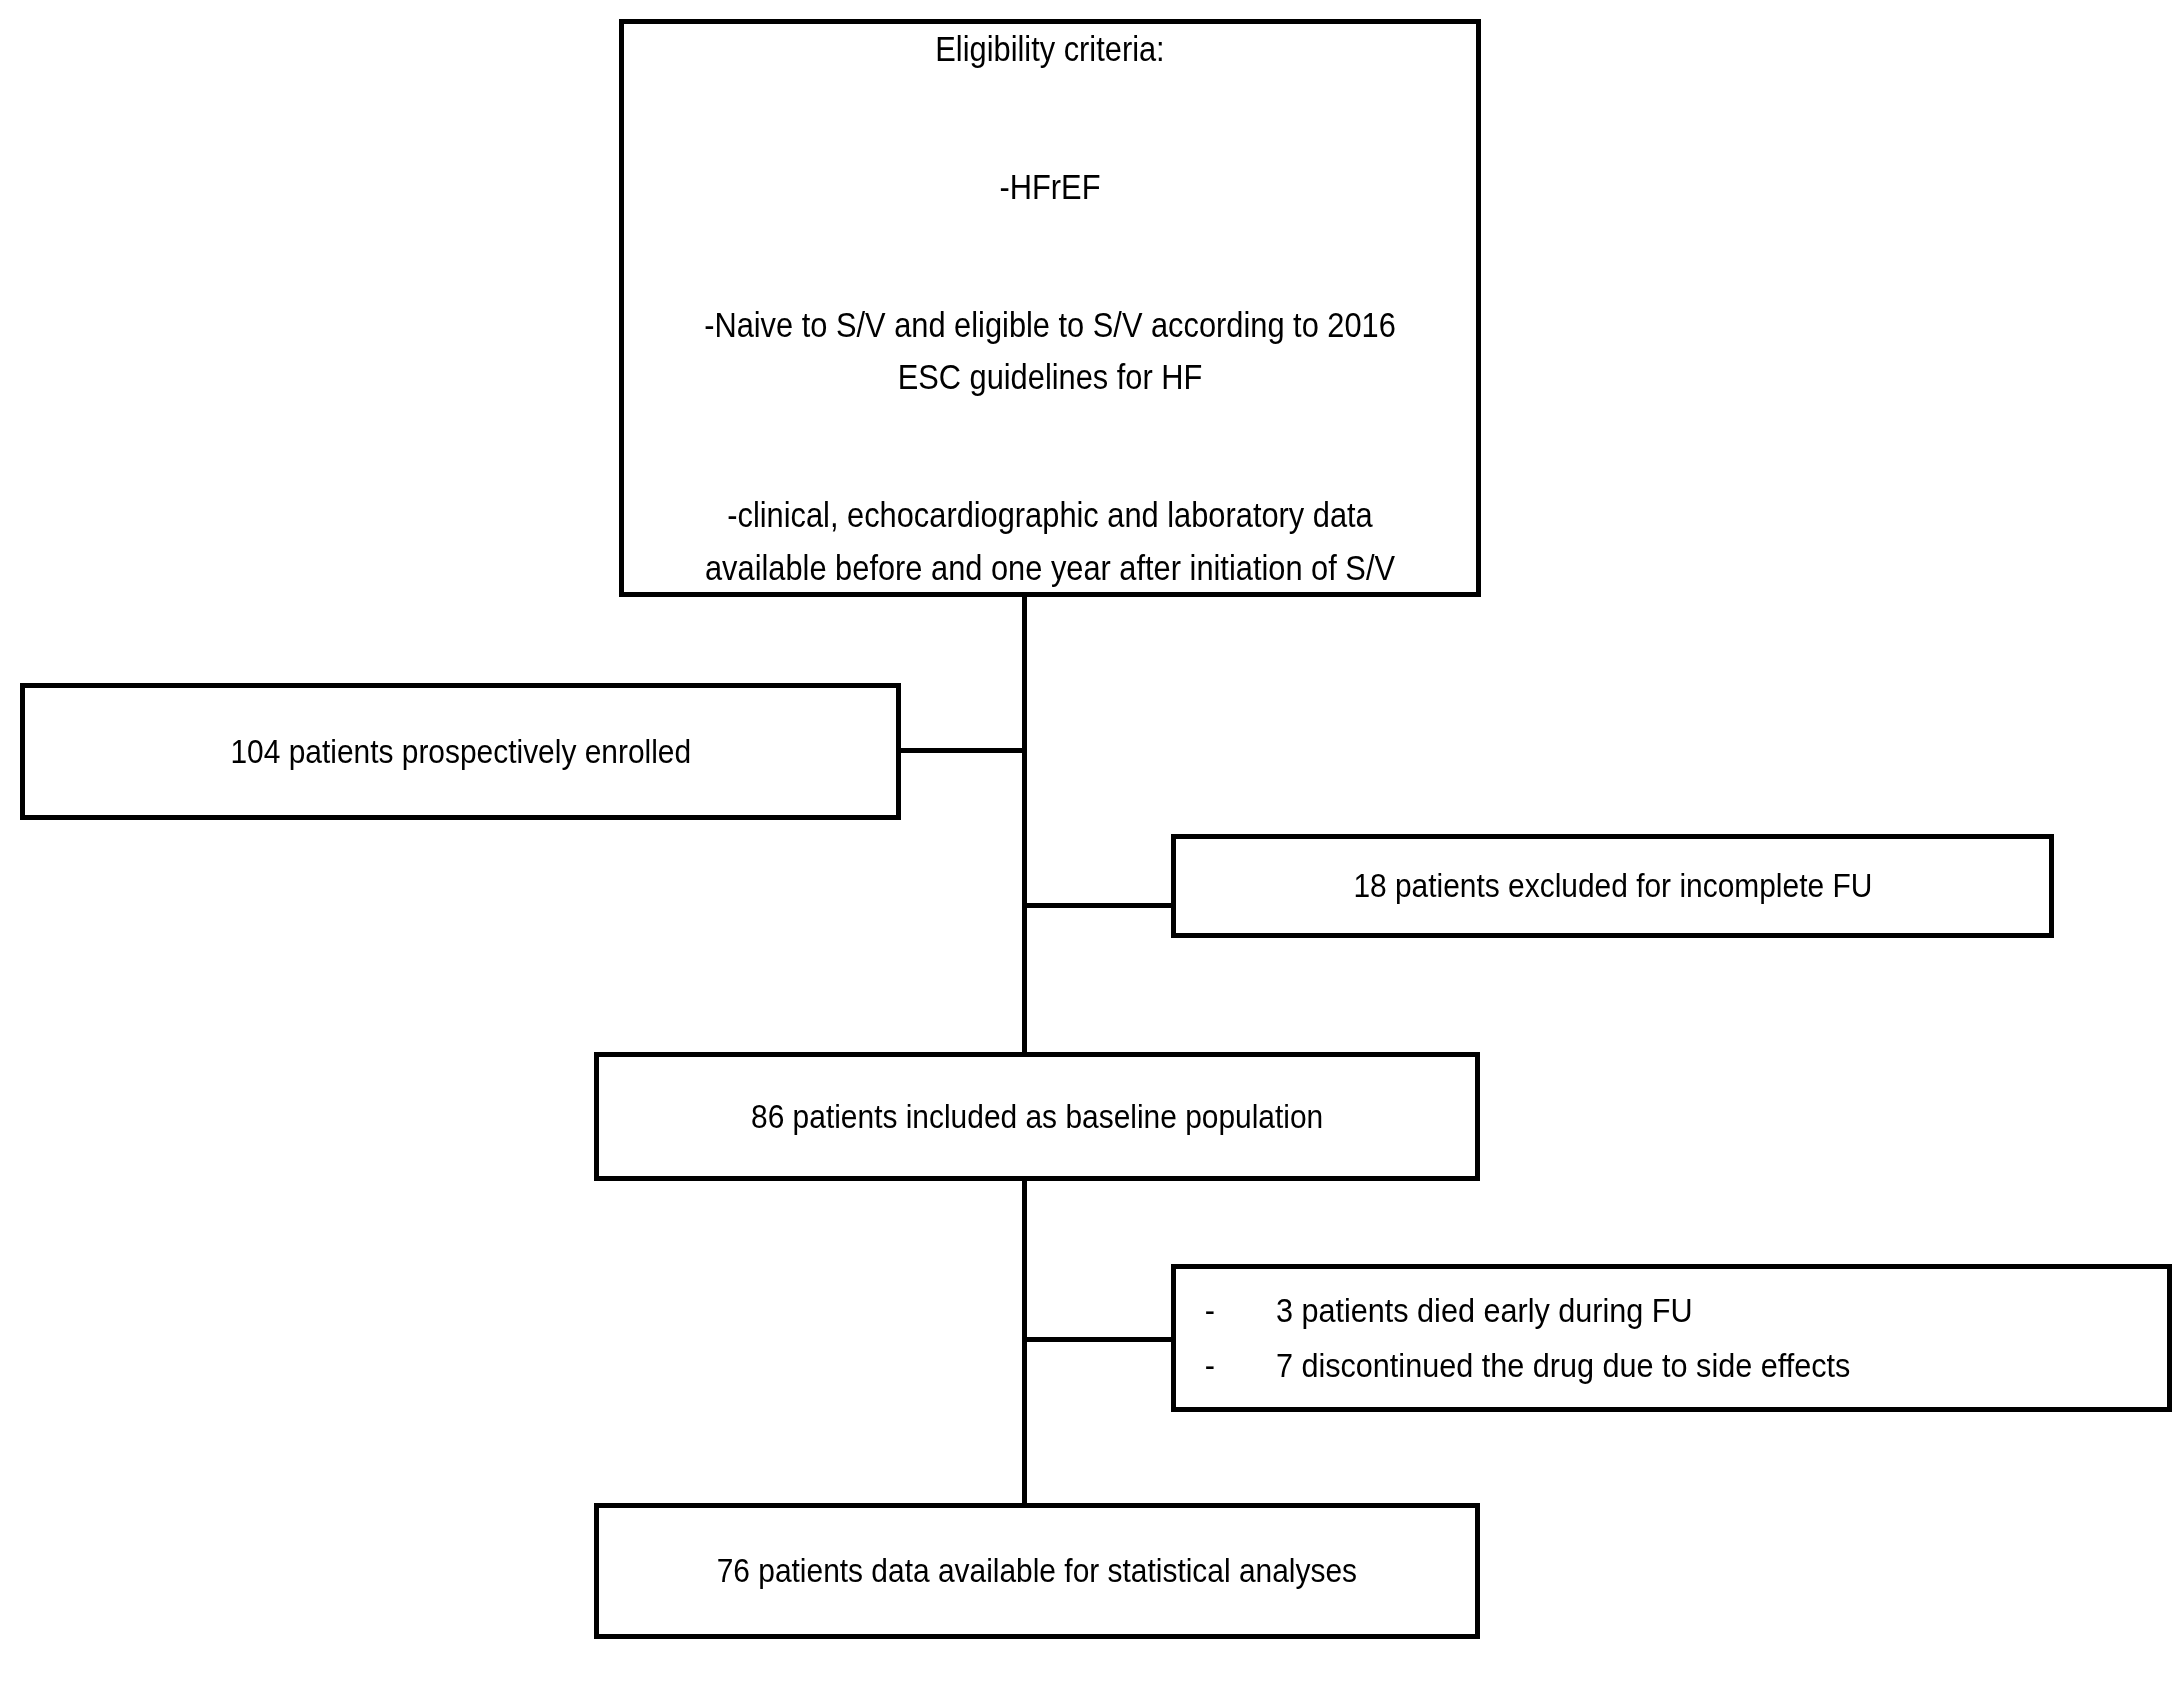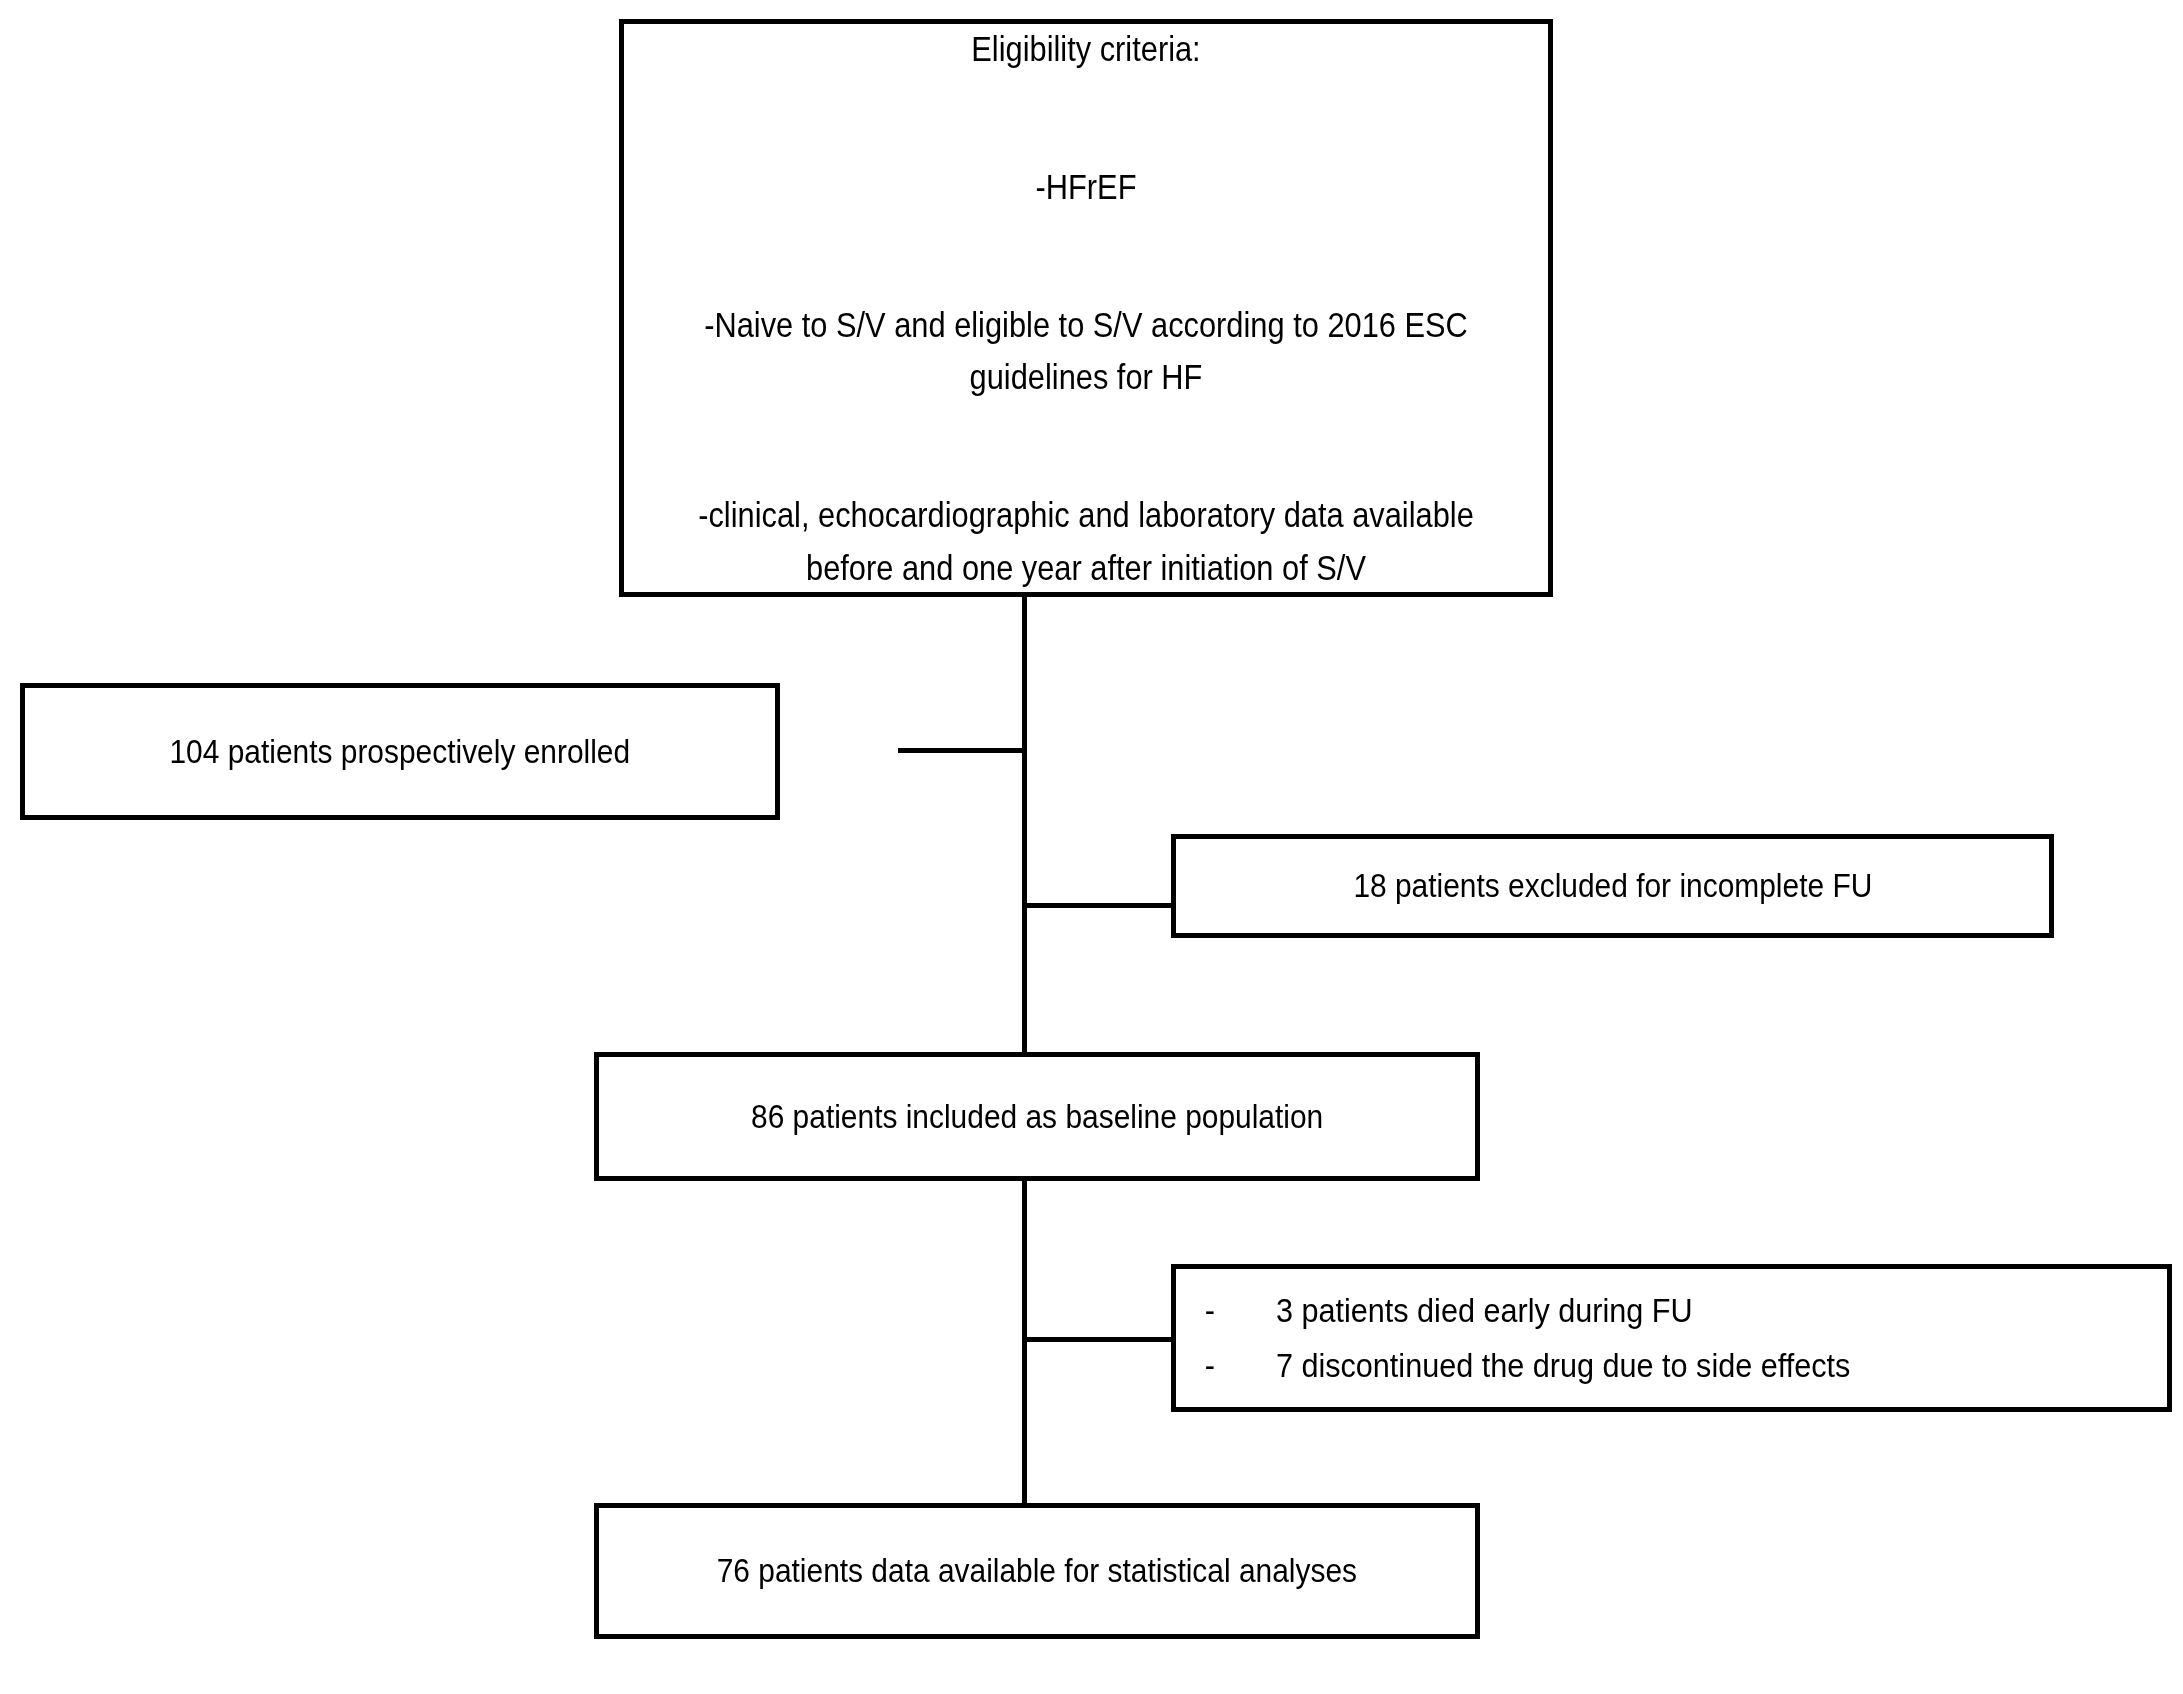--- a/index.html
+++ b/index.html
@@ -90,30 +90,30 @@
 <div id="canvas">
 
   <div class="vline" style="left:1022px; top:597px; height:908px;"></div>
 
   <div class="hline" style="left:898px; top:748px; width:127px;"></div>
 
   <div class="hline" style="left:1022px; top:903px; width:152px;"></div>
 
   <div class="hline" style="left:1022px; top:1337px; width:152px;"></div>
 
-  <div class="node" id="node-criteria" style="left:619px; top:19.4px; width:934px; height:578px;">
+  <div class="node" id="node-criteria" style="left:619px; top:19.4px; width:862px; height:578px;">
     <div class="node-text">
       <div class="crit-block">Eligibility criteria:</div>
       <div class="crit-block">-HFrEF</div>
       <div class="crit-block">-Naive to S/V and eligible to S/V according to 2016 ESC guidelines for HF</div>
       <div class="crit-block">-clinical, echocardiographic and laboratory data available before and one year after initiation of S/V</div>
     </div>
   </div>
 
-  <div class="node" id="node-enrolled" style="left:20px; top:683px; width:760px; height:137px;">
+  <div class="node" id="node-enrolled" style="left:20px; top:683px; width:881px; height:137px;">
     <div class="node-text">104 patients prospectively enrolled</div>
   </div>
 
   <div class="node" id="node-excluded" style="left:1171px; top:834px; width:883px; height:104px;">
     <div class="node-text">18 patients excluded for incomplete FU</div>
   </div>
 
   <div class="node" id="node-baseline" style="left:594px; top:1052px; width:886px; height:129px;">
     <div class="node-text">86 patients included as baseline population</div>
   </div>

